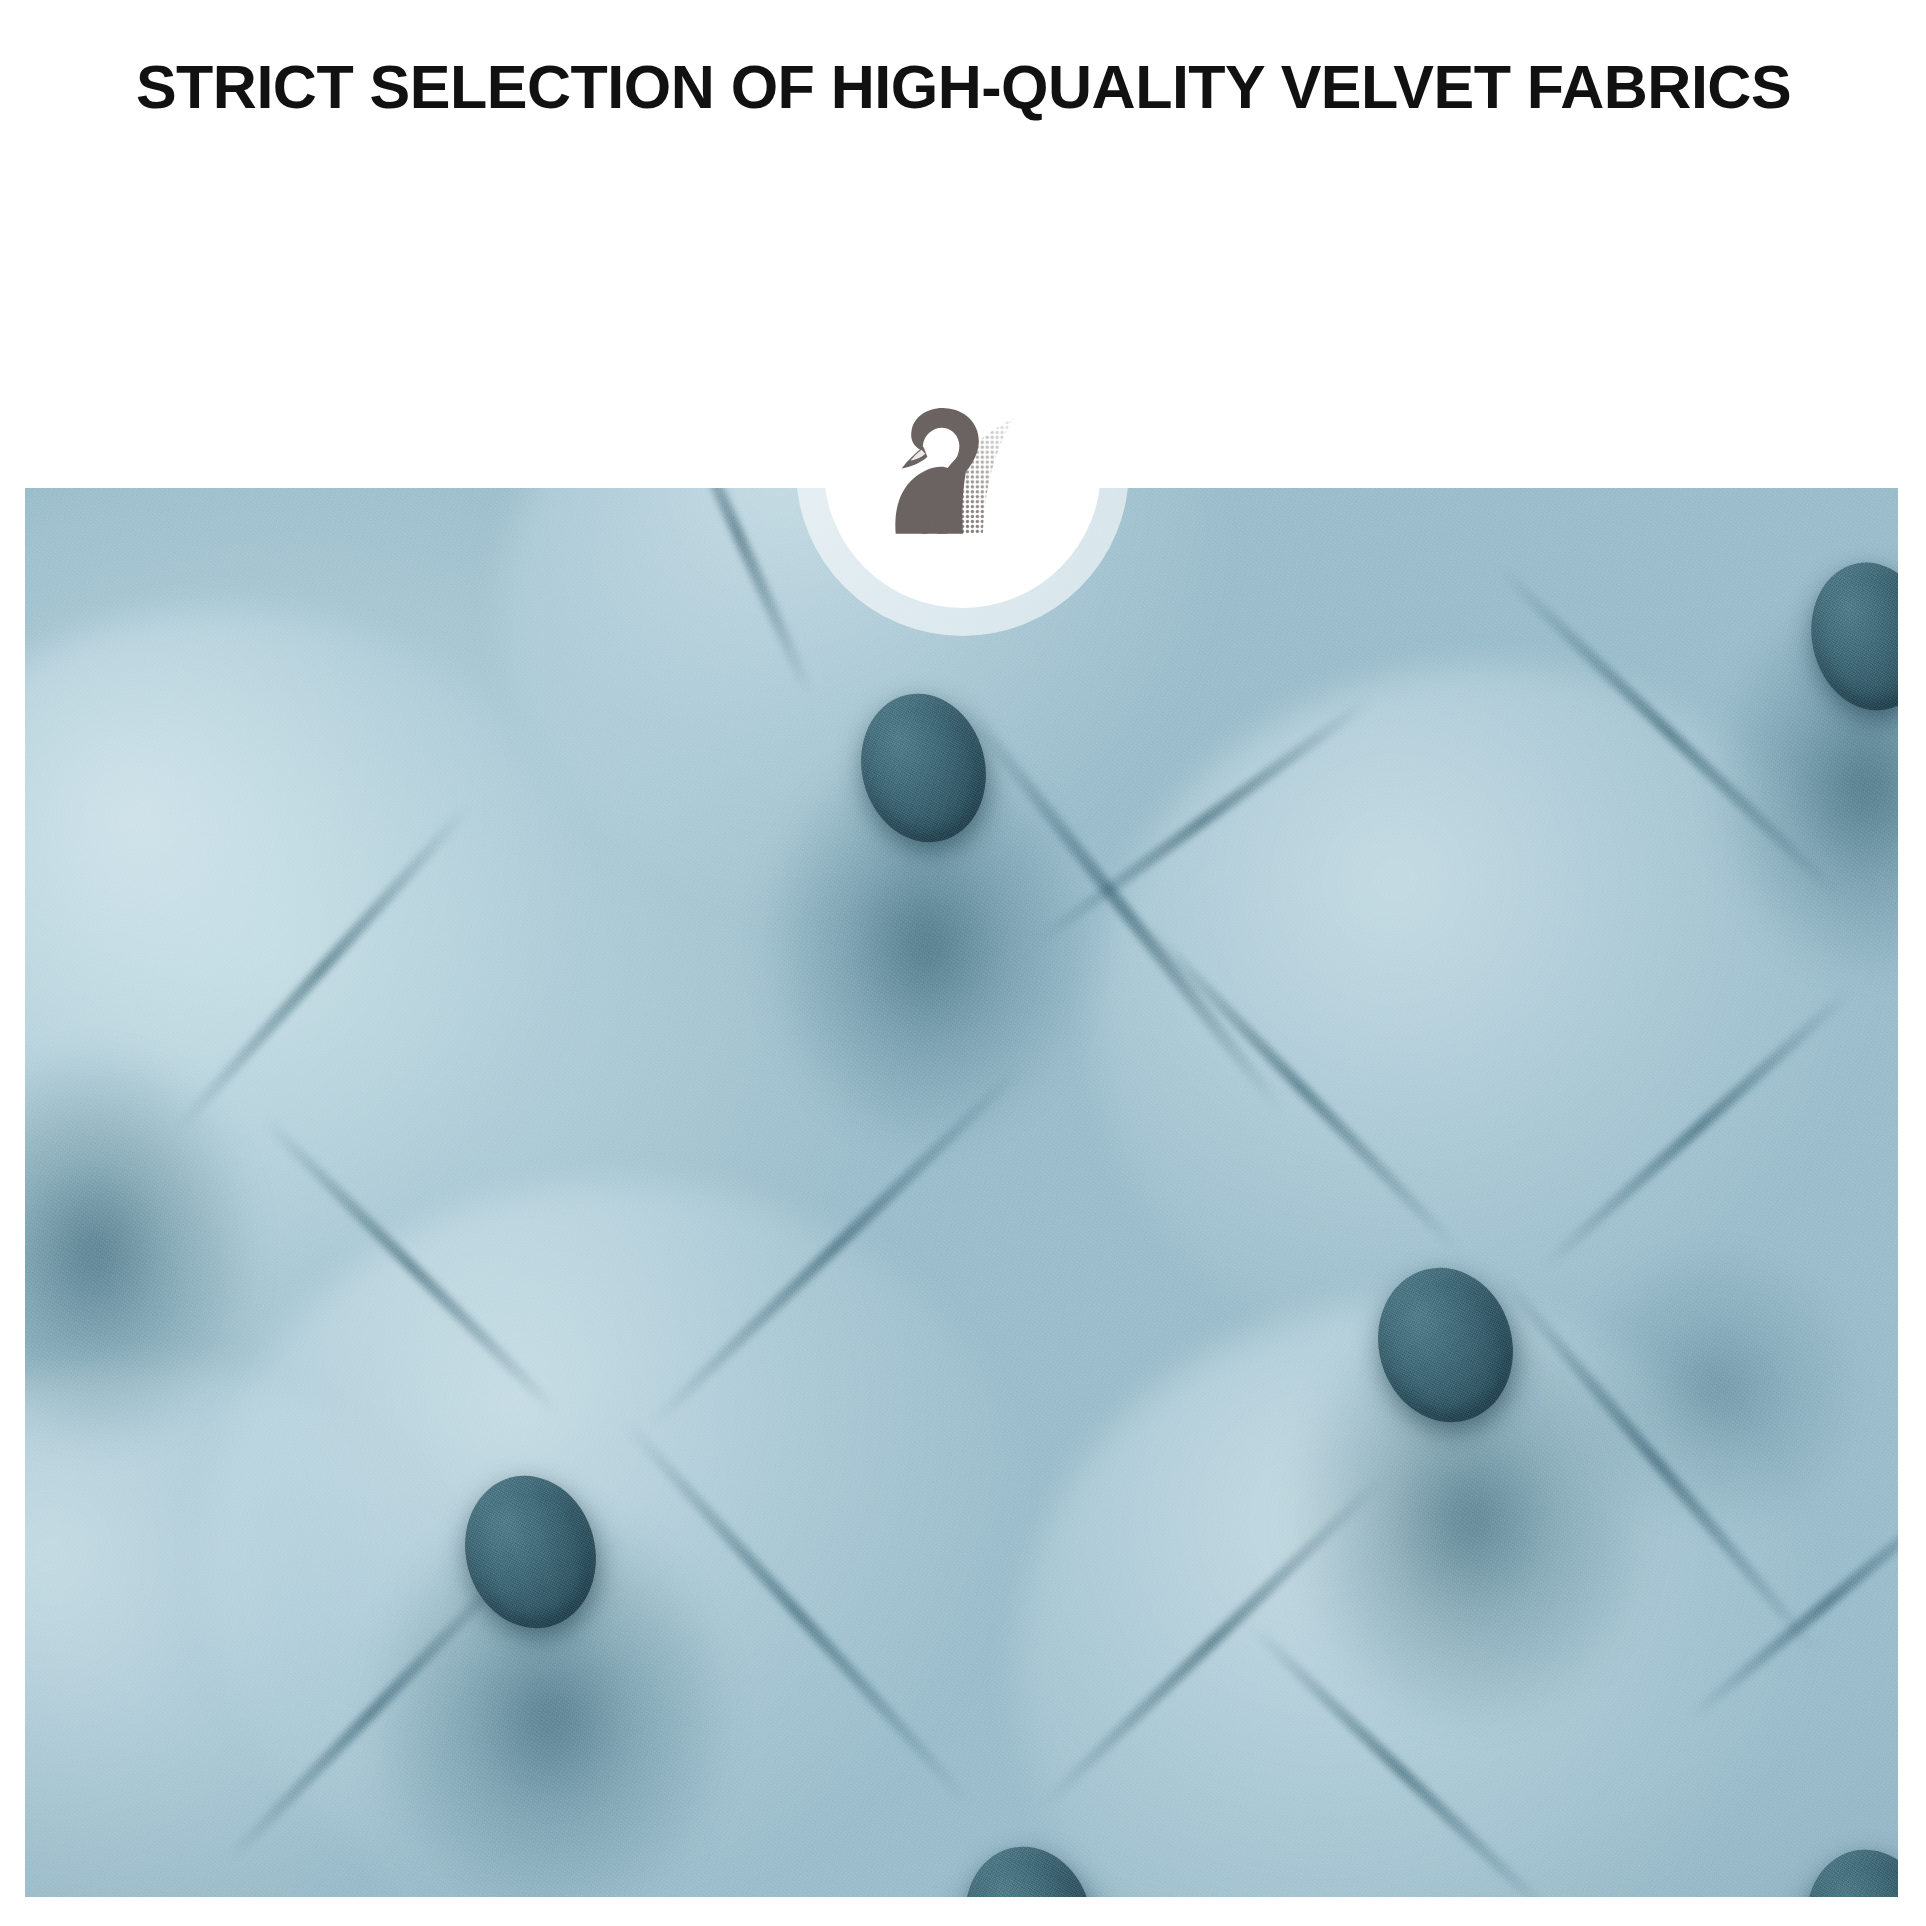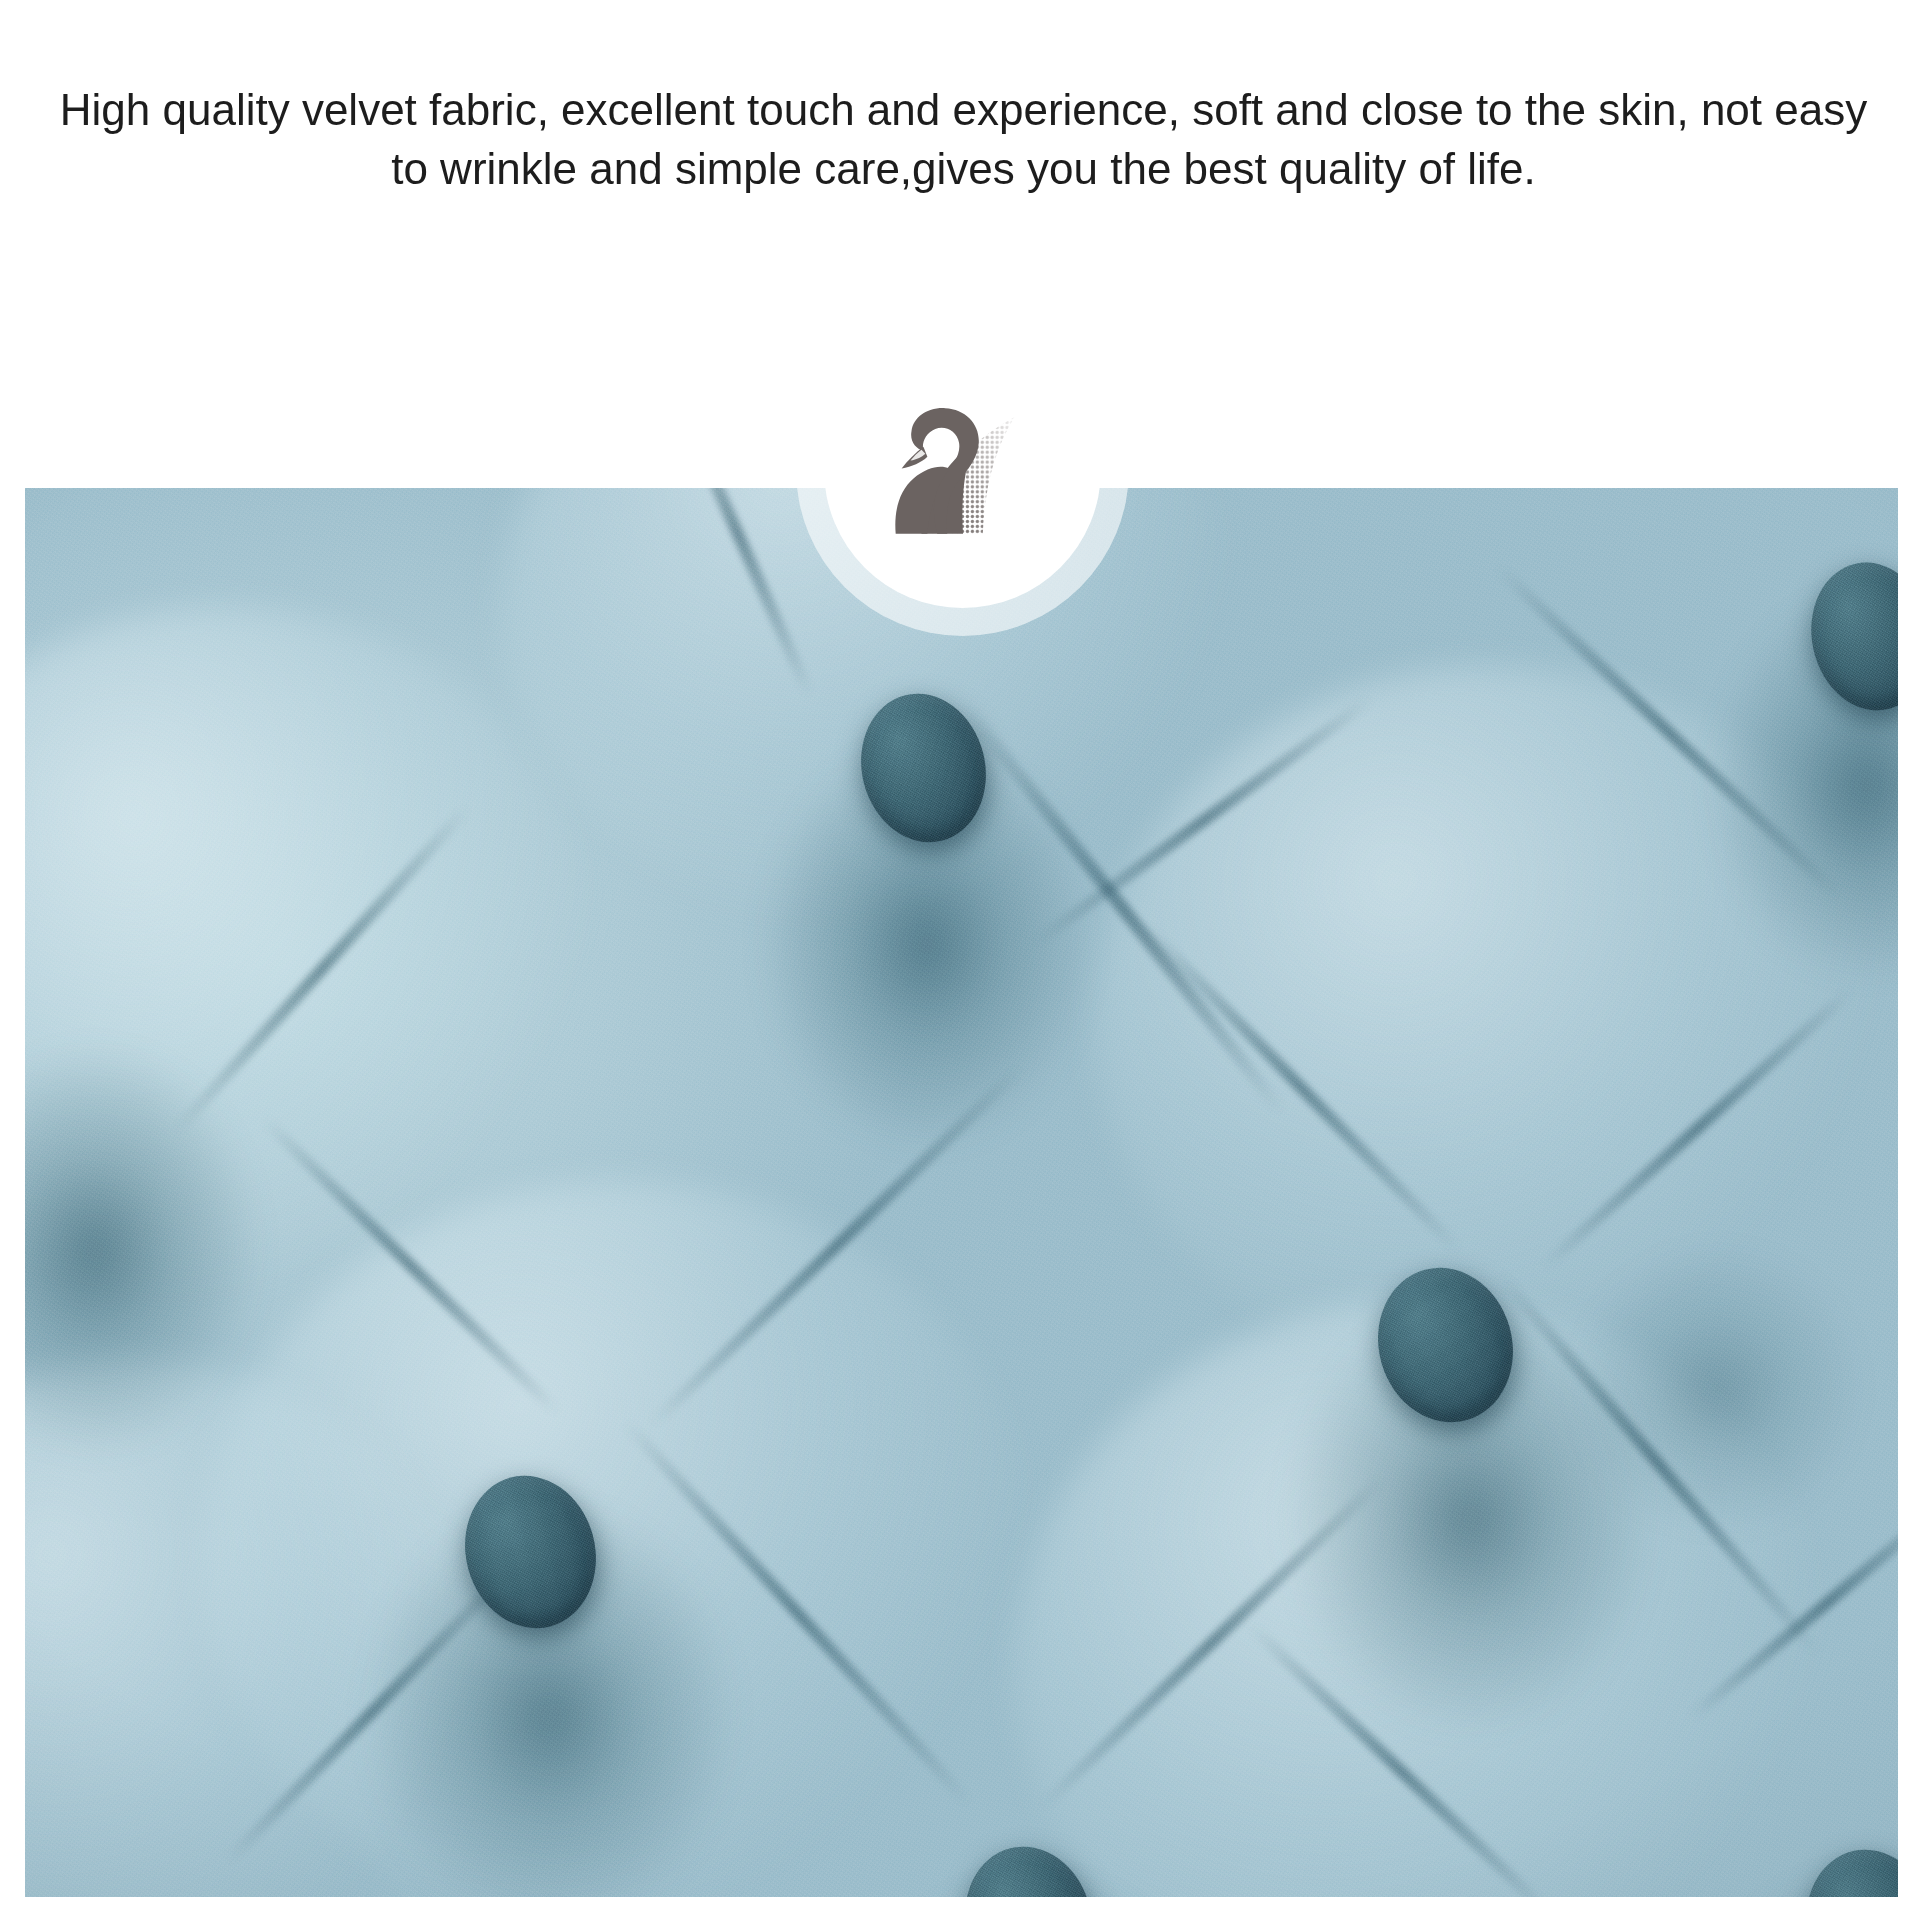--- a/index.html
+++ b/index.html
@@ -131,21 +131,21 @@
     display:flex;
     align-items:center;
     justify-content:center;
   }
   .badge-inner svg { width:194px; height:149px; display:block; }
 </style>
 </head>
 <body>
 
 <div class="header">
-  <div class="subtitle">High quality velvet fabric, excellent touch and experience, soft and close to the skin, not easy to wrinkle and simple care,gives you the best quality of life.</div>
+  <div class="title">STRICT SELECTION OF HIGH-QUALITY VELVET FABRICS</div>
 </div>
 
 <div class="photo-wrap">
 
   <div class="velvet-base"></div>
 
   <div class="tuft-shadows">
 
     <div class="puff" style="left:-178px;top:119px;width:752px;height:693px;"></div>
     <div class="puff" style="left:475px;top:-198px;width:733px;height:634px;"></div>

